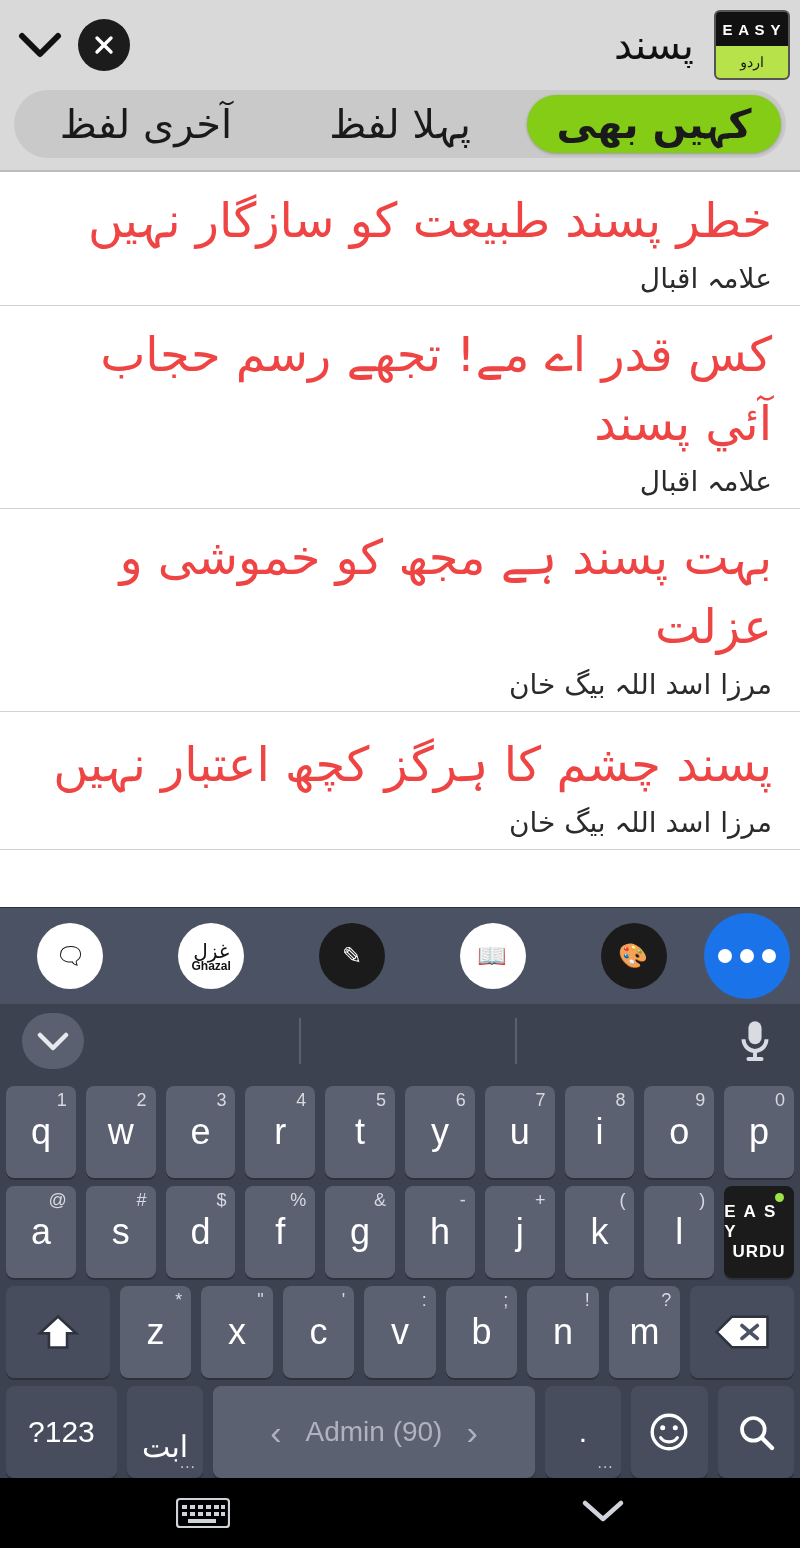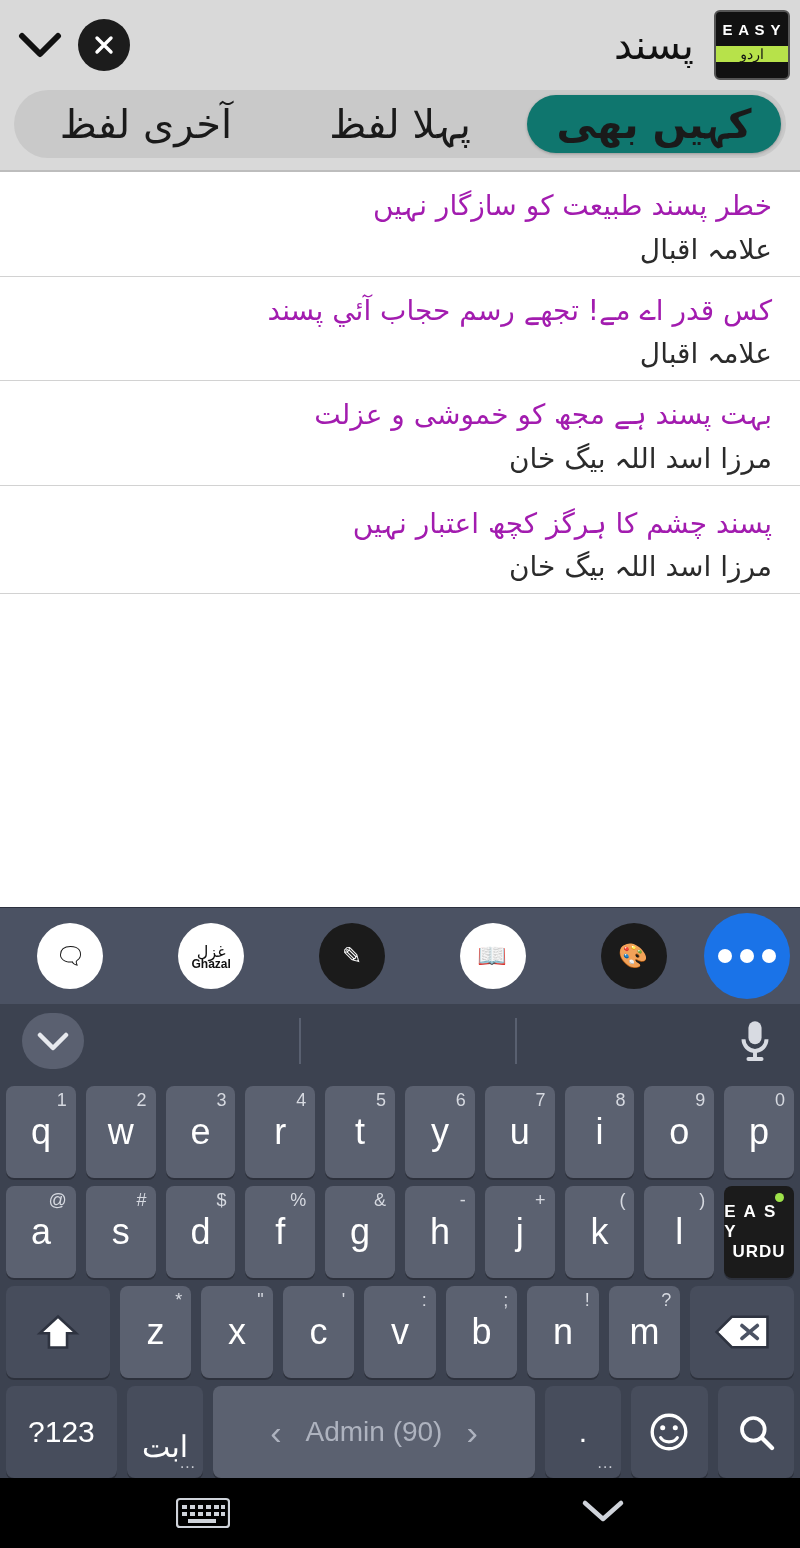--- a/index.html
+++ b/index.html
@@ -34,47 +34,47 @@
   }
   .logo-badge{
     width:72px;height:66px;border-radius:6px;background:#111;border:2px solid #555;
     flex:0 0 auto;margin-left:4px;overflow:hidden;position:relative;
   }
   .logo-badge .top{
     height:34px;display:flex;align-items:center;justify-content:space-around;
     color:#fff;font-size:15px;font-weight:bold;letter-spacing:1px;
   }
   .logo-badge .bot{
-    height:16px;background:#b7e24a;display:flex;align-items:center;justify-content:center;
+    height:32px;background:#b7e24a;display:flex;align-items:center;justify-content:center;
     font-size:14px;color:#111;direction:rtl;
   }
 
   
   .filter-wrap{background:#d9d9d9;padding:0 14px 12px 14px;}
   .segmented{
     height:68px;background:#c9c9c9;border-radius:34px;display:flex;
     flex-direction:row-reverse;align-items:center;padding:5px;box-sizing:border-box;
   }
   .seg{
     flex:1;height:58px;display:flex;align-items:center;justify-content:center;
     font-size:40px;color:#1a1a1a;direction:rtl;border-radius:29px;
     font-family:"DejaVu Sans",sans-serif;
   }
-  .seg.active{background:#0f766e;font-weight:bold;box-shadow:0 1px 3px rgba(0,0,0,.25);}
+  .seg.active{background:#84cc16;font-weight:bold;box-shadow:0 1px 3px rgba(0,0,0,.25);}
 
   
   .results{
     background:#ffffff;height:735px;overflow:hidden;position:relative;
     border-top:2px solid #bdbdbd;
   }
   .result{
     padding:14px 28px 0 28px;direction:rtl;border-bottom:1px solid #d2d2d2;
   }
   .result .line{
-    font-size:28px;color:#a21caf;line-height:1.45;text-align:right;
+    font-size:48px;color:#ef4444;line-height:1.45;text-align:right;
     font-family:"DejaVu Sans",sans-serif;
   }
   .result .poet{
     font-size:28px;color:#2b2b2b;text-align:right;padding:6px 0 10px 0;
     font-family:"DejaVu Sans",sans-serif;
   }
   .result.partial .line{margin-top:4px;}
 
   
   .toolbar{
@@ -187,21 +187,21 @@
       <div class="poet">مرزا اسد اللہ بیگ خان</div>
     </div>
   </div>
 
   <div class="toolbar">
     <div class="tool">
       <div class="circle">🗨</div>
     </div>
     <div class="tool">
       <div class="circle">
-        <span style="font-size:16px;font-family:'DejaVu Sans',sans-serif;">غزل</span>
+        <span style="font-size:20px;font-family:'DejaVu Sans',sans-serif;">غزل</span>
         <span class="sub">Ghazal</span>
       </div>
     </div>
     <div class="tool">
       <div class="circle dark">✎</div>
     </div>
     <div class="tool">
       <div class="circle">📖</div>
     </div>
     <div class="tool">

